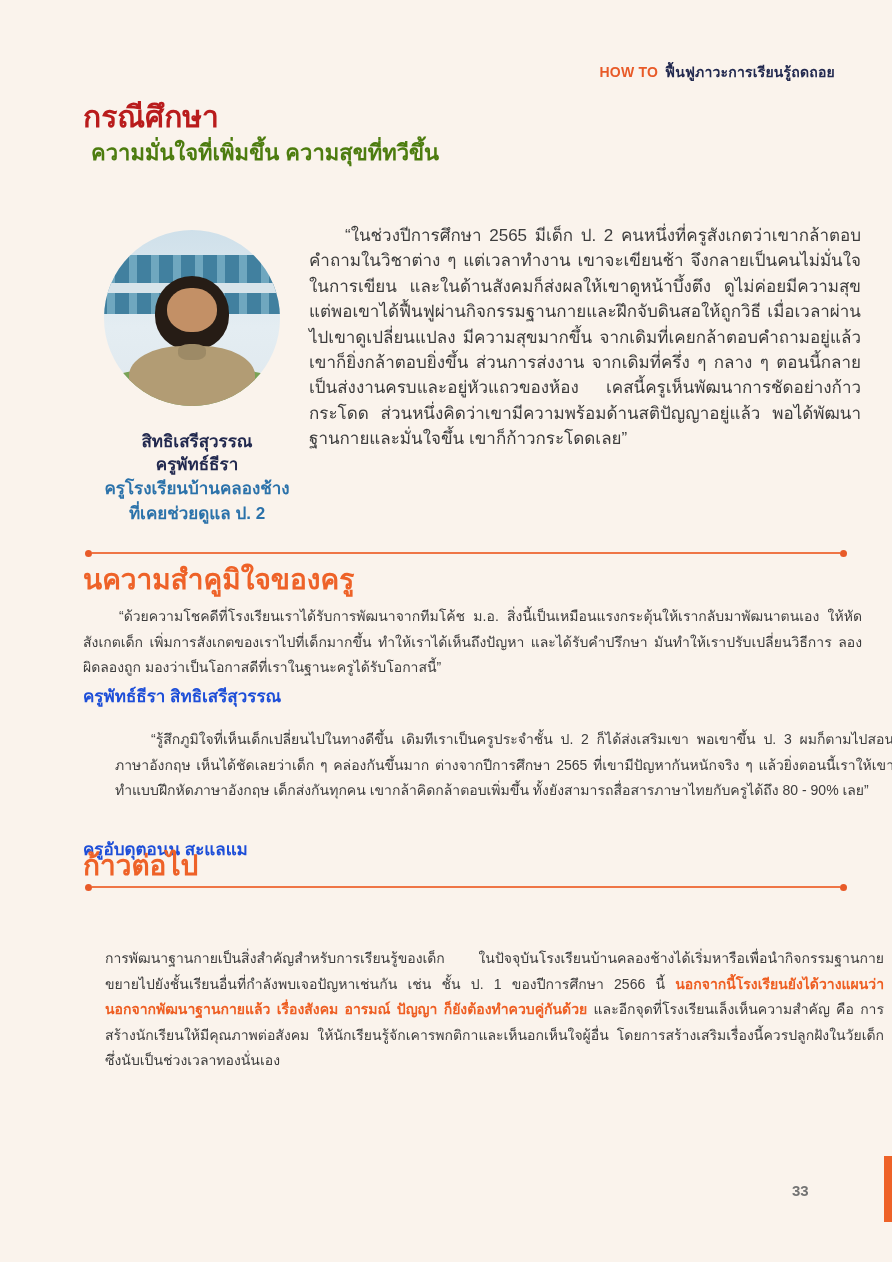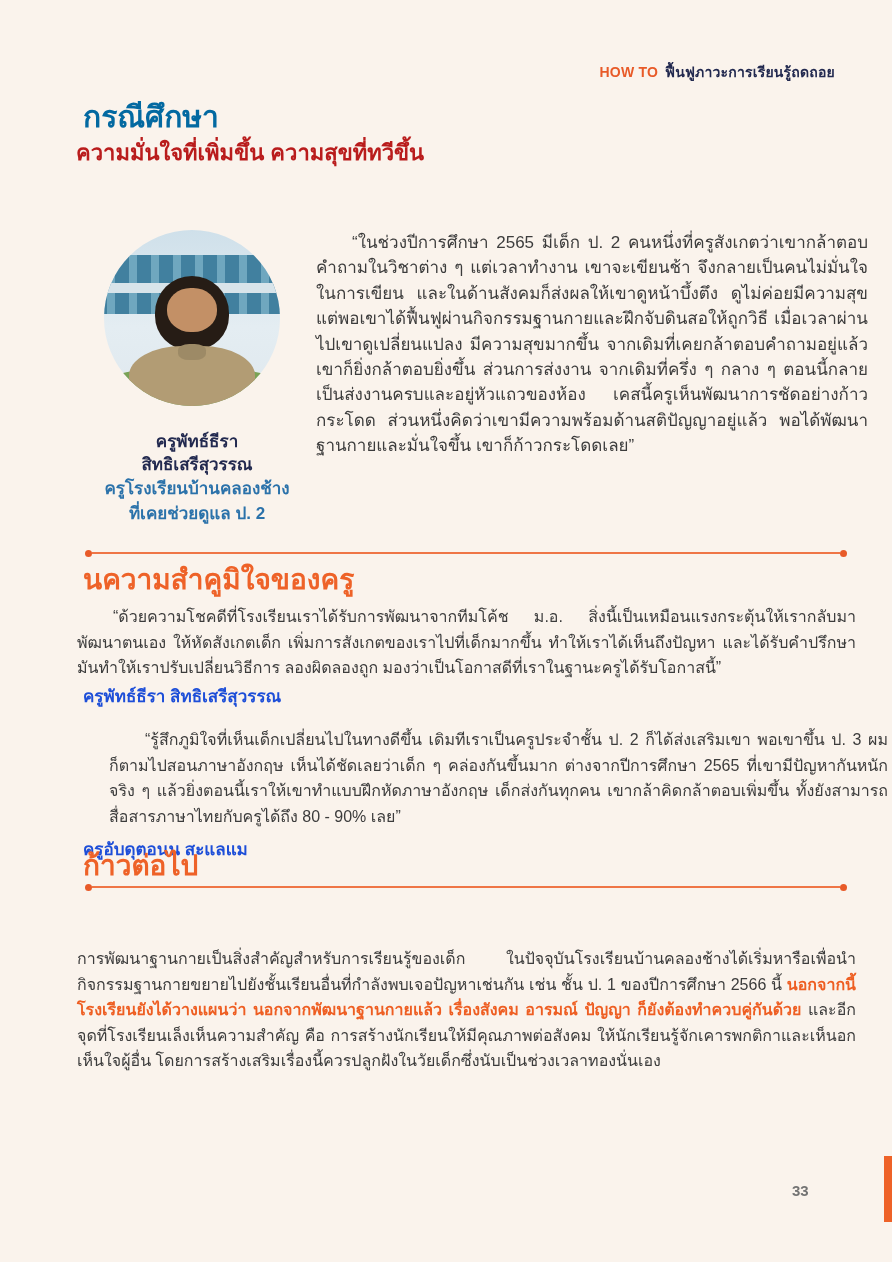--- a/index.html
+++ b/index.html
@@ -3,52 +3,52 @@
 <meta charset="utf-8">
 <style>
   html,body{margin:0;padding:0;}
   body{background:#FAF3EC;font-family:"Liberation Sans","DejaVu Sans",sans-serif;}
   .page{position:relative;width:892px;height:1222px;background:#FAF3EC;overflow:hidden;margin:0 auto;}
 
   .runhead{position:absolute;top:61px;right:57px;font-size:14px;font-weight:bold;letter-spacing:.2px;}
   .runhead .tag{color:#E85A28;margin-right:7px;}
   .runhead .ttl{color:#22294F;}
 
-  .kicker{position:absolute;left:83px;top:100px;font-size:30px;font-weight:bold;color:#0369a1;line-height:1.1;}
-  .casetitle{position:absolute;left:76px;top:139px;font-size:22px;font-weight:bold;color:#b91c1c;line-height:27px;}
+  .kicker{position:absolute;left:83px;top:100px;font-size:30px;font-weight:bold;color:#b91c1c;line-height:1.1;}
+  .casetitle{position:absolute;left:91px;top:139px;font-size:22px;font-weight:bold;color:#4d7c0f;line-height:27px;}
 
   .photo{position:absolute;left:104px;top:230px;width:176px;height:176px;border-radius:50%;overflow:hidden;background:linear-gradient(180deg,#cfe0ea 0%,#e4edf2 55%,#dfe8ee 100%);}
   .photo .building{position:absolute;left:-6%;top:14%;width:112%;height:34%;background:
      repeating-linear-gradient(90deg,#41809f 0 14px,#6fa7bf 14px 22px);}
   .photo .band{position:absolute;left:-6%;top:30%;width:112%;height:6%;background:#d8e4ea;}
   .photo .green{position:absolute;left:-8%;bottom:-4%;width:116%;height:26%;background:#7aa255;border-radius:50% 50% 0 0;}
   .photo .hair{position:absolute;left:29%;top:26%;width:42%;height:42%;background:#261c15;border-radius:50% 50% 46% 46%;}
   .photo .body{position:absolute;left:14%;bottom:-6%;width:72%;height:40%;background:#b29c74;border-radius:42% 42% 0 0;}
   .photo .collar{position:absolute;left:42%;bottom:26%;width:16%;height:9%;background:#9d8a66;border-radius:40%;}
   .photo .face{position:absolute;left:36%;top:33%;width:28%;height:25%;background:#c39066;border-radius:48%;}
 
   .caption{position:absolute;left:72px;top:430px;width:250px;text-align:center;line-height:23px;}
   .caption .nm{font-size:17px;font-weight:bold;color:#22294F;}
   .caption .rl{font-size:17px;color:#2B72AA;line-height:25px;font-weight:bold;}
 
   .quote{position:absolute;left:308px;top:222px;width:552px;font-size:17px;color:#3C3C3C;
-         line-height:25.4px;text-align:justify;text-indent:36px;margin:8px;}
+         line-height:25.4px;text-align:justify;text-indent:36px;margin:1px;}
 
   .divider{position:absolute;left:85px;width:762px;height:8px;display:flex;align-items:center;}
   .divider .dot{width:7px;height:7px;border-radius:50%;background:#E85A28;flex:0 0 auto;}
   .divider .ln{flex:1 1 auto;height:2px;background:#EF7546;}
   .div1{top:549px;} .div2{top:883px;}
 
   .sechead{position:absolute;left:83px;font-size:28px;font-weight:bold;color:#EE6228;line-height:1.1;}
   .sh1{top:565px;} .sh2{top:851px;}
 
-  .para{position:absolute;left:77px;width:779px;font-size:16px;color:#3C3C3C;line-height:25.6px;
+  .para{position:absolute;left:83px;width:779px;font-size:14px;color:#3C3C3C;line-height:25.6px;
         text-align:justify;margin:0;}
   .indent{text-indent:36px;}
-  .p1{top:604px;} .p2{top:727px;margin-left:32px;} .p3{top:946px;}
+  .p1{top:604px;} .p2{top:727px;margin-left:32px;} .p3{top:946px;margin-left:22px;}
   .author{position:absolute;left:83px;font-size:17px;font-weight:bold;color:#1d4ed8;margin:0;}
   .a1{top:682px;} .a2{top:835px;}
   .hl{color:#EE5E22;font-weight:bold;}
 
   .pagenum{position:absolute;left:792px;top:1182px;font-size:15px;font-weight:bold;color:#737373;}
   .edgebar{position:absolute;right:0;bottom:0;width:8px;height:66px;background:#EE6228;}
 </style>
 </head>
 <body>
 
@@ -68,22 +68,22 @@
     <div class="building"></div>
     <div class="band"></div>
     <div class="green"></div>
     <div class="hair"></div>
     <div class="body"></div>
     <div class="collar"></div>
     <div class="face"></div>
   </div>
 
   <div class="caption">
+    <div class="nm">สิทธิเสรีสุวรรณ</div>
     <div class="nm">ครูพัทธ์ธีรา</div>
-    <div class="nm">สิทธิเสรีสุวรรณ</div>
     <div class="rl">ครูโรงเรียนบ้านคลองช้าง</div>
     <div class="rl">ที่เคยช่วยดูแล ป. 2</div>
   </div>
 
   <p class="quote">“ในช่วงปีการศึกษา 2565 มีเด็ก ป. 2 คนหนึ่งที่ครูสังเกตว่าเขากล้าตอบคำถามในวิชาต่าง ๆ แต่เวลาทำงาน เขาจะเขียนช้า จึงกลายเป็นคนไม่มั่นใจในการเขียน และในด้านสังคมก็ส่งผลให้เขาดูหน้าบึ้งตึง ดูไม่ค่อยมีความสุข แต่พอเขาได้ฟื้นฟูผ่านกิจกรรมฐานกายและฝึกจับดินสอให้ถูกวิธี เมื่อเวลาผ่านไปเขาดูเปลี่ยนแปลง มีความสุขมากขึ้น จากเดิมที่เคยกล้าตอบคำถามอยู่แล้ว เขาก็ยิ่งกล้าตอบยิ่งขึ้น ส่วนการส่งงาน จากเดิมที่ครึ่ง ๆ กลาง ๆ ตอนนี้กลายเป็นส่งงานครบและอยู่หัวแถวของห้อง เคสนี้ครูเห็นพัฒนาการชัดอย่างก้าวกระโดด ส่วนหนึ่งคิดว่าเขามีความพร้อมด้านสติปัญญาอยู่แล้ว พอได้พัฒนาฐานกายและมั่นใจขึ้น เขาก็ก้าวกระโดดเลย”</p>
 
   <div class="divider div1">
     <span class="dot"></span>
     <span class="ln"></span>
     <span class="dot"></span>

